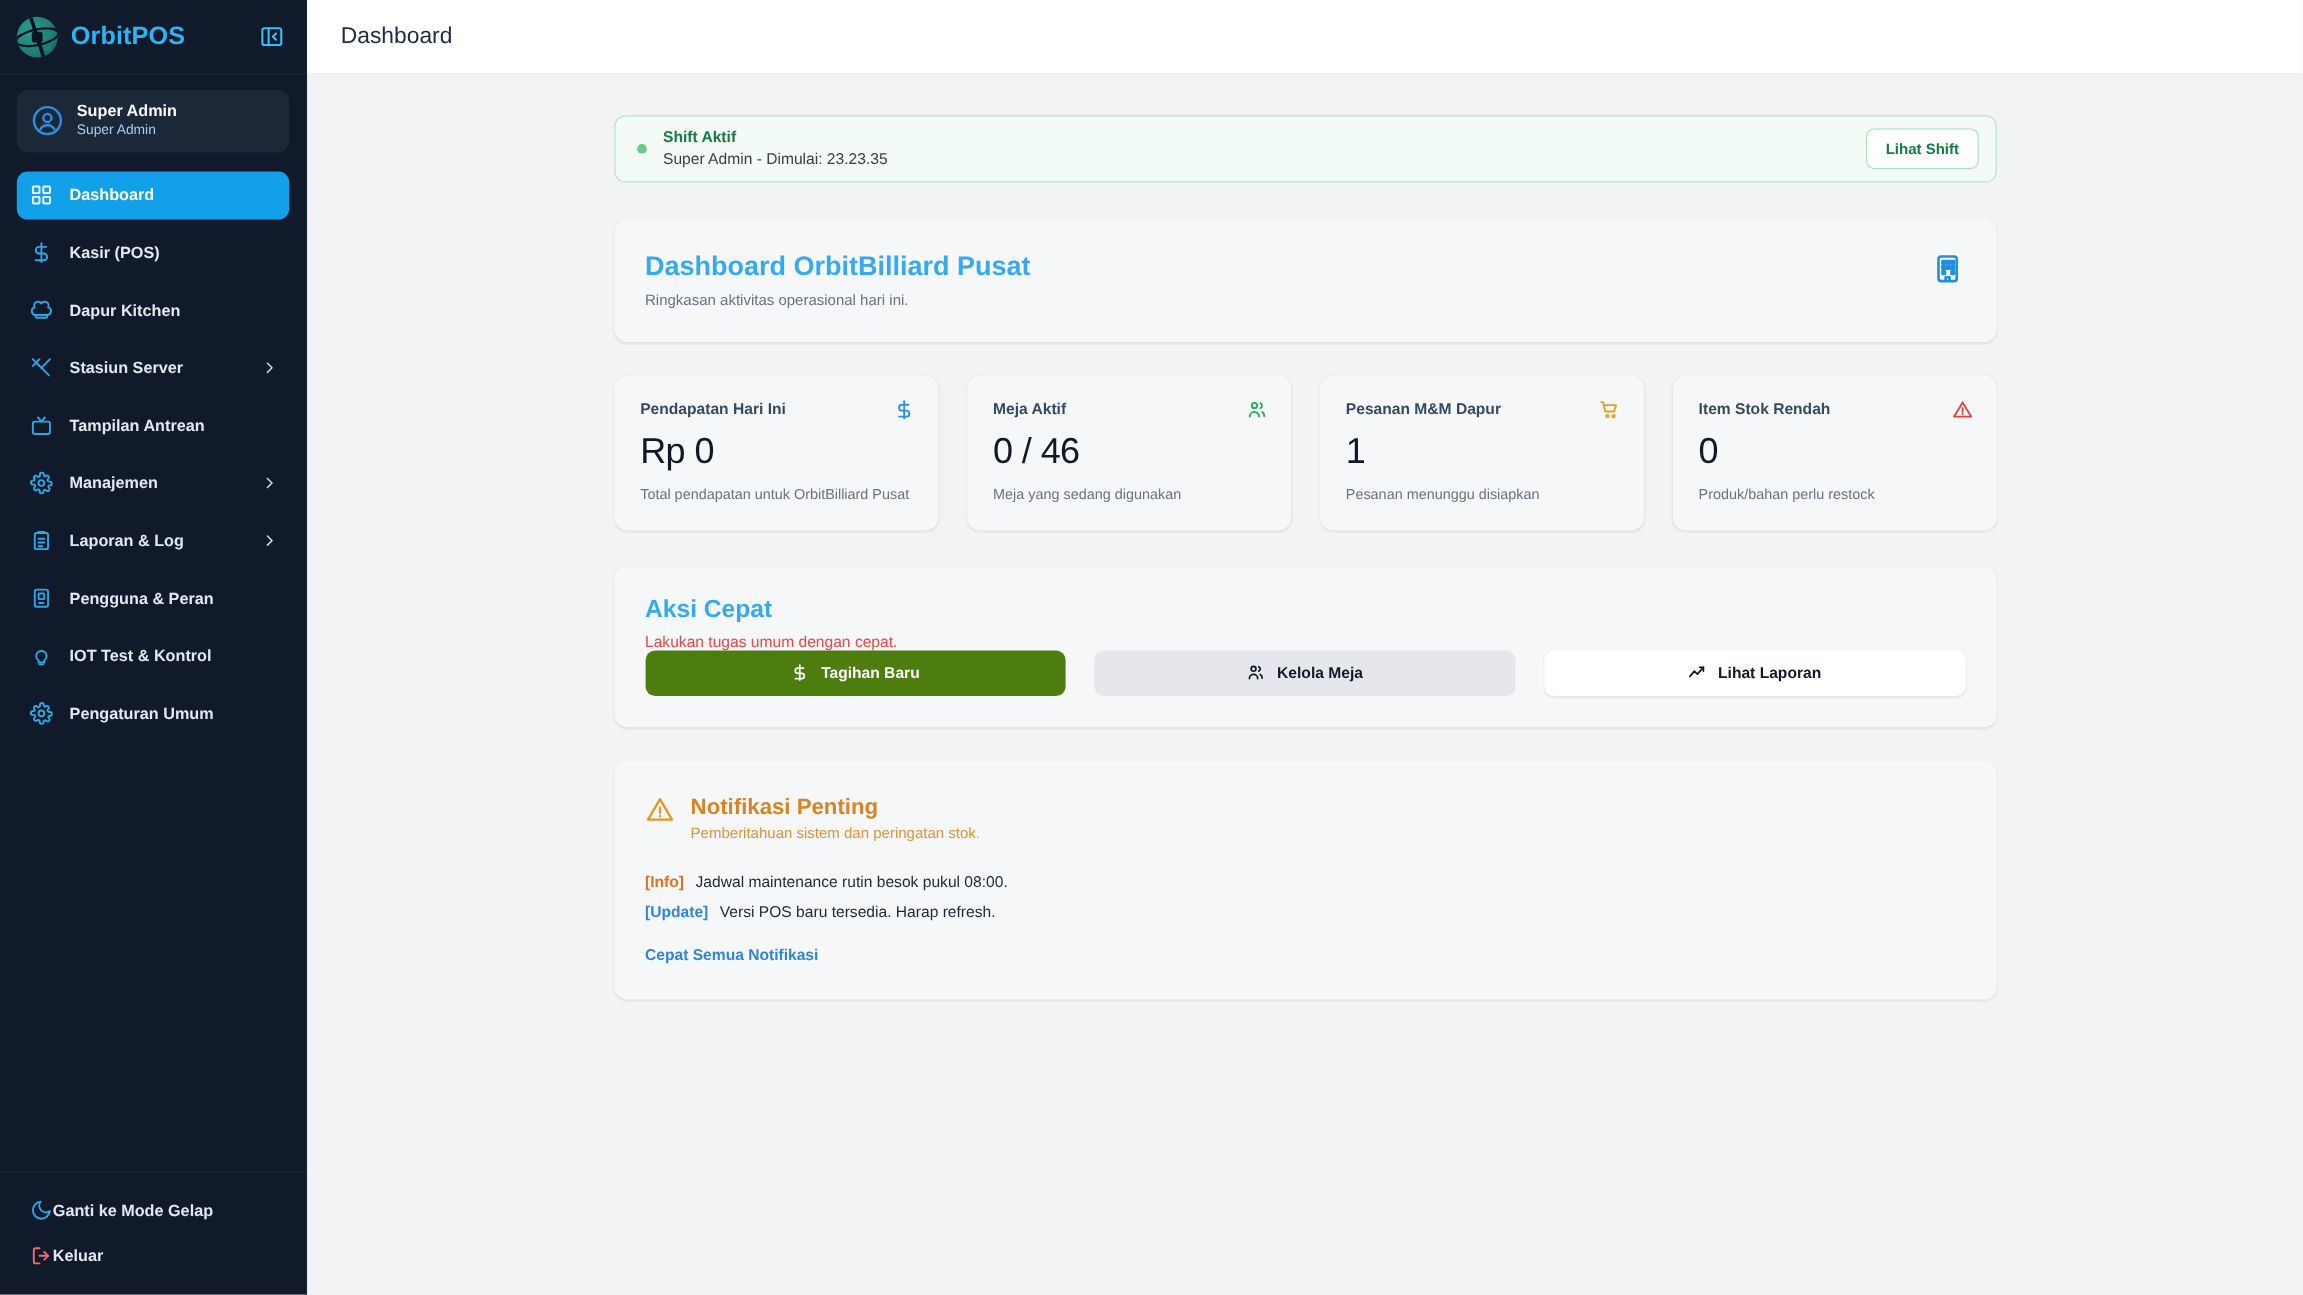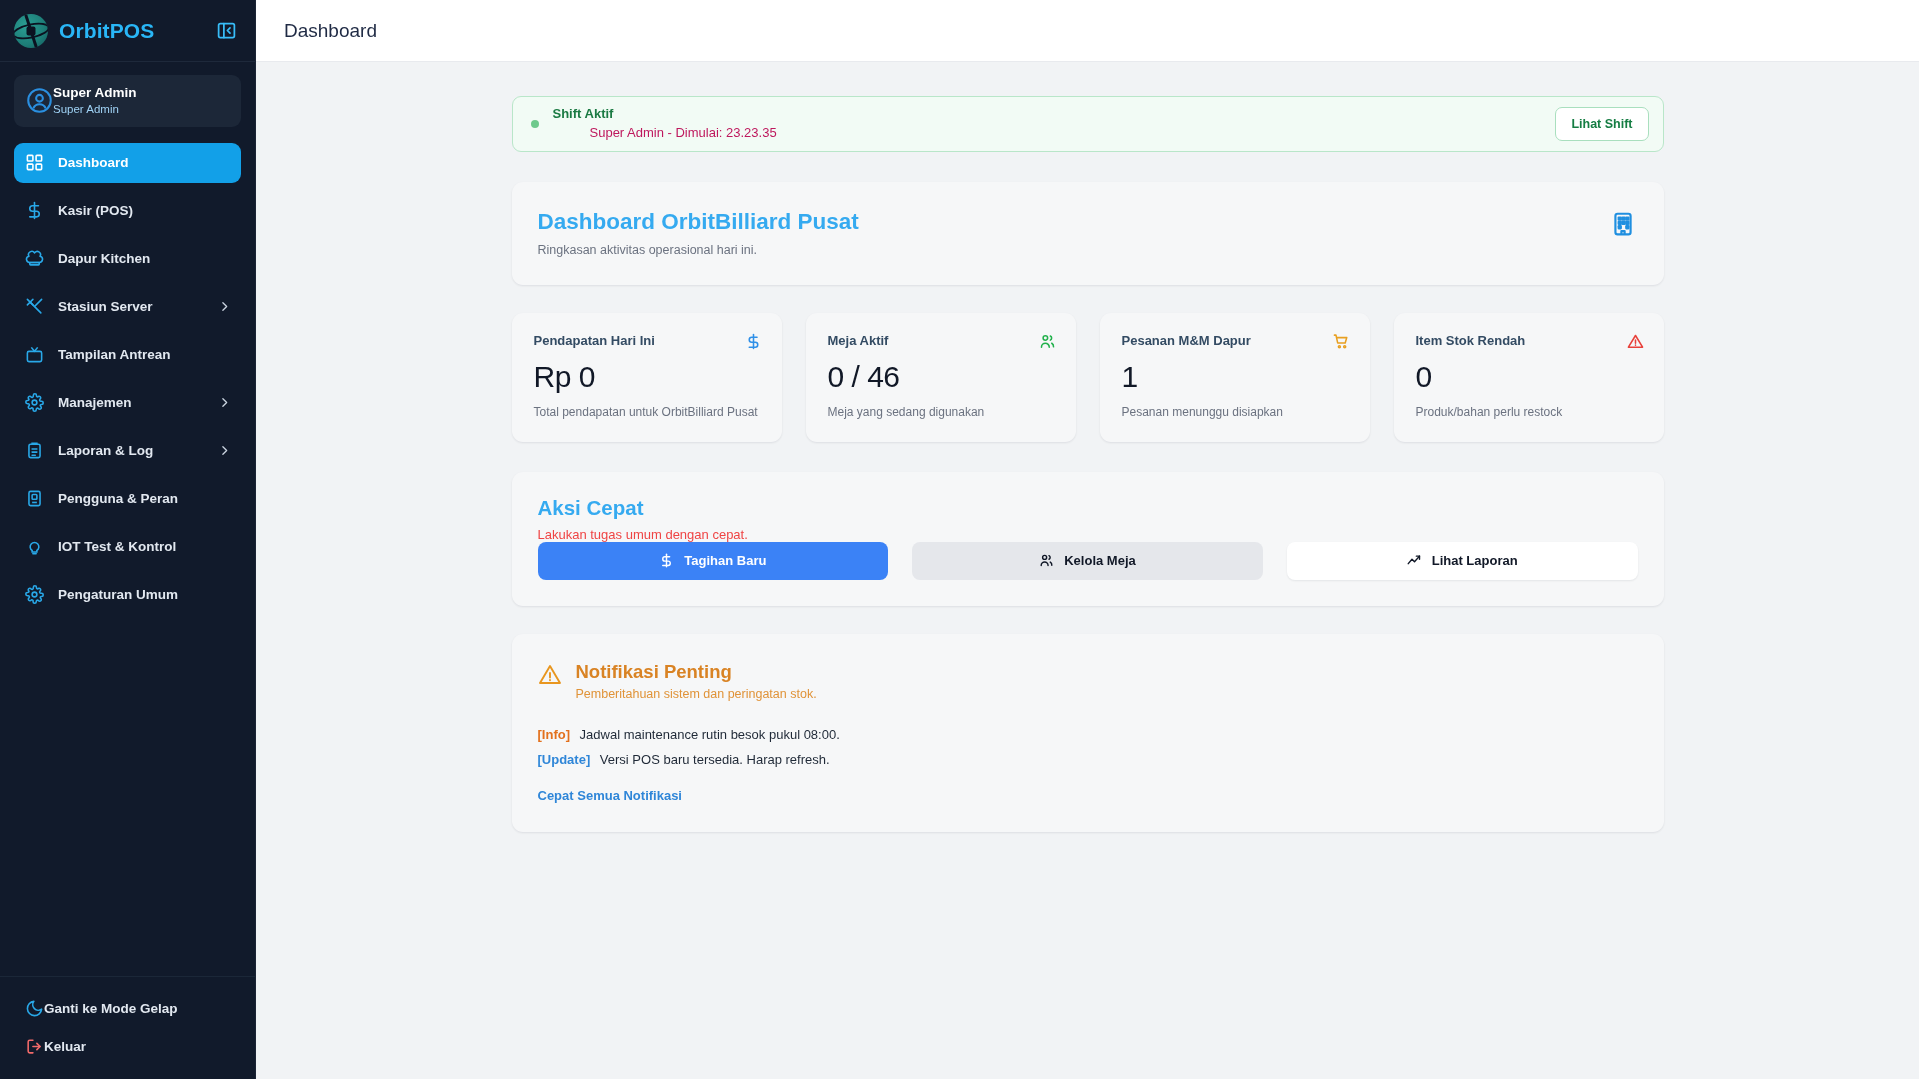--- a/index.html
+++ b/index.html
@@ -48,21 +48,21 @@
     font-size: 21px; font-weight: 700; color: #29b6f6; letter-spacing: .1px;
     flex: 1 1 auto;
   }
   .collapse-btn {
     width: 30px; height: 30px; display: flex; align-items: center; justify-content: center;
     color: #38bdf8; cursor: pointer; border-radius: 5px;
   }
   .user-card {
     margin: 13px 14px 10px 14px;
     background: #1c2738; border-radius: 9px;
-    padding: 10px 12px; display: flex; align-items: center; 
+    padding: 10px 12px; display: flex; align-items: center; gap: 11px;
     cursor: pointer;
   }
   .user-avatar { width: 27px; height: 27px; flex: 0 0 auto; color: #2a8fe0; }
   .user-name { font-size: 13.5px; font-weight: 700; color: #ffffff; line-height: 1.25; }
   .user-role { font-size: 11.5px; color: #9fd2f5; line-height: 1.3; }
 
   .nav { padding: 6px 14px 0 14px; flex: 1 1 auto; overflow: hidden; }
   .nav-item {
     display: flex; align-items: center; gap: 14px;
     height: 40px; padding: 0 11px; border-radius: 9px;
@@ -96,21 +96,21 @@
 
   
   .shift {
     background: #f2fbf5; border: 1px solid #b9e6c9; border-radius: 9px;
     height: 56px; display: flex; align-items: center; padding: 0 14px 0 18px;
     margin-bottom: 30px;
   }
   .shift-dot { width: 8px; height: 8px; border-radius: 50%; background: #6ec98c; margin-right: 14px; flex:0 0 auto;}
   .shift-texts { flex: 1 1 auto; }
   .shift-title { font-size: 13px; font-weight: 700; color: #1b7a43; line-height: 1.45; }
-  .shift-sub { font-size: 13px; color: #be185d; line-height: 1.45; margin-left: 37px; }
+  .shift-sub { font-size: 13px; color: #404040; line-height: 1.45; }
   .shift-btn {
     border: 1px solid #a9dfbe; background: #ffffff; color: #157d43;
     font-size: 12.5px; font-weight: 700; border-radius: 7px;
     padding: 9px 15px; cursor: pointer; font-family: inherit;
   }
 
   
   .card {
     background: #f6f7f8; border-radius: 11px;
     box-shadow: 0 1px 2px rgba(16,24,40,.05), 0 1px 3px rgba(16,24,40,.04);
@@ -135,21 +135,21 @@
   .quick { padding: 24px 26px 26px 26px; margin-bottom: 28px; }
   .quick-title { font-size: 20.5px; font-weight: 700; color: #35aaf0; }
   .quick-sub { font-size: 13px; color: #ef4444; margin-top: 7px; }
   .qbtns { display: flex; gap: 24px; }
   .qbtn {
     flex: 1 1 0; height: 38px; border-radius: 8px; cursor: pointer;
     display: flex; align-items: center; justify-content: center; gap: 10px;
     font-size: 13px; font-weight: 700; font-family: inherit; border: none;
   }
   .qbtn .ic { width: 15px; height: 15px; display:flex; }
-  .qbtn.primary { background: #3b82f6; color: #ffffff; }
+  .qbtn.primary { background: #4d7c0f; color: #ffffff; }
   .qbtn.ghost { background: #e5e7eb; color: #111827; }
   .qbtn.outline { background: #ffffff; color: #111827; box-shadow: 0 1px 2px rgba(16,24,40,.08); }
 
   
   .notif { padding: 26px 26px 28px 26px; }
   .notif-head { display: flex; gap: 14px; align-items: flex-start; }
   .notif-ic { width: 24px; height: 24px; color: #e8961f; flex: 0 0 auto; margin-top: 3px; }
   .notif-title { font-size: 18.5px; font-weight: 700; color: #d98324; line-height: 1.25; }
   .notif-sub { font-size: 12.5px; color: #e09338; margin-top: 4px; }
   .notif-list { margin-top: 26px; }

